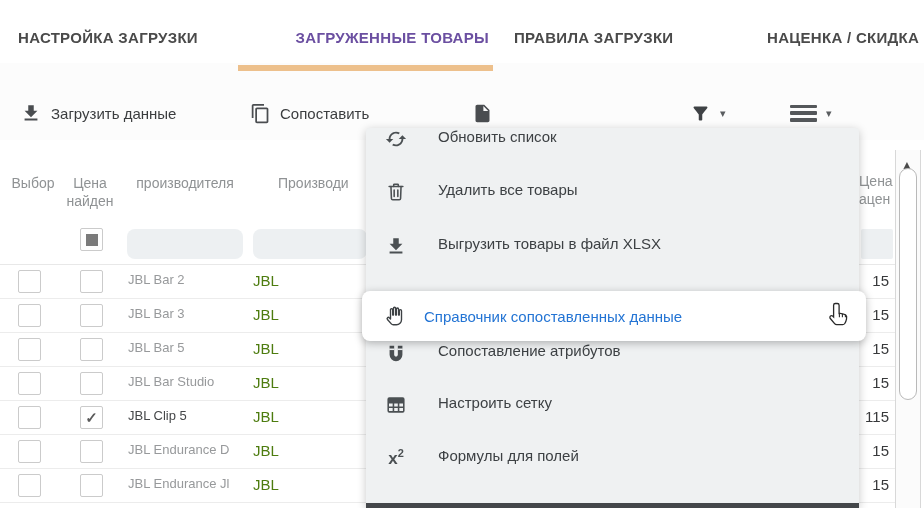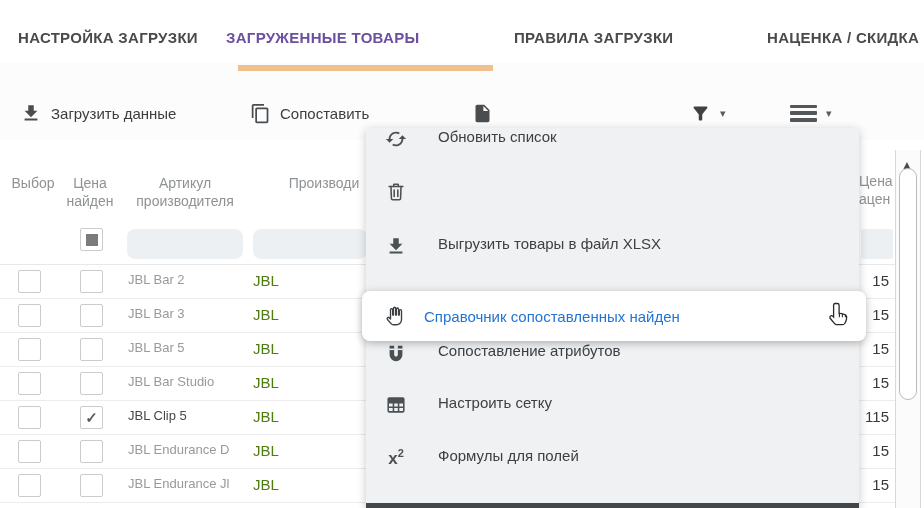--- a/index.html
+++ b/index.html
@@ -59,21 +59,21 @@
   .menu-dark-strip { position:absolute; left:366px; top:503px; width:493px; height:5px; background:#44474a; z-index:12; }
   .cursor-img { position:absolute; left:828px; top:301px; z-index:13; }
 </style>
 </head>
 <body>
 
 <div class="screen">
 
   <div class="tabbar">
     <span class="tab" style="left:18px">НАСТРОЙКА ЗАГРУЗКИ</span>
-    <span class="tab active" style="left:226px; width:255px; text-align:left">ЗАГРУЖЕННЫЕ ТОВАРЫ</span>
+    <span class="tab active" style="left:234px; width:255px; text-align:right">ЗАГРУЖЕННЫЕ ТОВАРЫ</span>
     <span class="tab" style="left:514px">ПРАВИЛА ЗАГРУЗКИ</span>
     <span class="tab" style="left:767px">НАЦЕНКА / СКИДКА</span>
     <div class="tabbar-divider"></div>
     <div class="tab-underline"></div>
   </div>
 
   <div class="toolbar">
     <div class="tbtn" style="left:20px">
       <svg width="22" height="22" viewBox="0 0 24 24">
           <path fill="currentColor" d="M19 9.5h-4v-6H9v6H5l7 7 7-7zM5 18v2.2h14V18H5z"></path>
@@ -106,24 +106,23 @@
       <span class="caret">▾</span>
     </div>
   </div>
 
   <div class="th" style="left:8px;  top:174px; width:50px">Выбор</div>
   <div class="th" style="left:64px; top:174px; width:52px; overflow:hidden">
     <div>Цена</div>
     <div>найден</div>
   </div>
   <div class="th" style="left:120px; top:174px; width:130px; overflow:hidden">
-    <div>Артикул</div>
     <div>производителя</div>
   </div>
-  <div class="th" style="left:278px; top:174px; width:92px; text-align:center; overflow:hidden">Производи</div>
+  <div class="th" style="left:278px; top:174px; width:92px; text-align:left; overflow:hidden">Производи</div>
   <div class="price-header-clip">
     <div class="th" style="position:static; text-align:left">Цена</div>
     <div class="th" style="position:static; text-align:left">ацен</div>
   </div>
 
   <div class="cb" style="left:80px; top:228px">
     <span class="inner-square"></span>
   </div>
   <input class="filter-input" style="left: 127px; top: 229px; width: 116px;">
   <input class="filter-input" style="left: 253px; top: 229px; width: 114px;">
@@ -196,20 +195,21 @@
     </div>
     <div class="mi" style="top:53px">
       <svg width="22" height="22" viewBox="0 0 24 24">
           <g fill="none" stroke="currentColor" stroke-width="1.7" stroke-linecap="round">
             <path d="M4.5 6h15"></path>
             <path d="M9.5 6V4.2c0-.4.3-.7.7-.7h3.6c.4 0 .7.3.7.7V6"></path>
             <path d="M6.5 6l.5 13.1c0 .8.7 1.4 1.5 1.4h7c.8 0 1.5-.6 1.5-1.4L17.5 6"></path>
             <path d="M10 9.8v7.2M14 9.8v7.2"></path>
           </g>
         </svg>
+      <span>Удалить все товары</span>
     </div>
     <div class="mi" style="top:107px">
       <svg width="22" height="22" viewBox="0 0 24 24">
           <path fill="currentColor" d="M19 9.5h-4v-6H9v6H5l7 7 7-7zM5 18v2.2h14V18H5z"></path>
         </svg>
       <span>Выгрузить товары в файл XLSX</span>
     </div>
     <div class="mi" style="top:214px">
       <svg width="22" height="22" viewBox="0 0 24 24">
           <path fill="currentColor" d="M12 21a7 7 0 01-7-7V4h5v10a2 2 0 004 0V4h5v10a7 7 0 01-7 7z"></path>
@@ -231,21 +231,21 @@
     <div class="mi" style="top:319px">
       <span class="x2"><span>x</span><sup>2</sup></span>
       <span>Формулы для полей</span>
     </div>
   </div>
 
   <div class="hover-card">
     <svg width="22" height="22" viewBox="0 0 24 24">
         <path fill="none" stroke="currentColor" stroke-width="1.5" stroke-linejoin="round" d="M9 21.5c-.8 0-1.6-.35-2.1-.95l-4.2-4.8c-.5-.55-.45-1.4.1-1.9.5-.45 1.3-.45 1.8.05l1.4 1.3V5.2c0-.66.54-1.2 1.2-1.2s1.2.54 1.2 1.2V11h.8V3.7c0-.66.54-1.2 1.2-1.2s1.2.54 1.2 1.2V11h.8V4.5c0-.66.54-1.2 1.2-1.2s1.2.54 1.2 1.2V11h.8V6.3c0-.66.54-1.2 1.2-1.2s1.2.54 1.2 1.2V16c0 3-2.5 5.5-5.5 5.5H9z"></path>
       </svg>
-    <span class="lbl">Справочник сопоставленных найден</span>
+    <span class="lbl">Справочник сопоставленных данные</span>
   </div>
 
   <div class="menu-dark-strip"></div>
 
   <svg class="cursor-img" width="26" height="30" viewBox="0 0 26 30">
     <path d="M9.3 2.5c1 0 1.8.8 1.8 1.8v8.2l1-.2c.3-.05 4.6.7 5.8 1.9 1 1 .9 2.6.6 3.9-.3 1.4-1 3.4-1.7 4.4-.5.7-1.3 1.2-2.2 1.2h-5.9c-.8 0-1.6-.4-2.1-1l-4.3-5.2c-.6-.7-.5-1.8.2-2.4.6-.5 1.5-.5 2.1 0l1 .9V4.3c0-1 .8-1.8 1.7-1.8z" fill="#fff" stroke="#2a2a2a" stroke-width="1.3"></path>
     <path d="M11.4 16.2v-3.4m3 3.4v-3.1m3 3.2v-2.8" stroke="#2a2a2a" stroke-width="1.1" fill="none"></path>
   </svg>
 
 </div>

